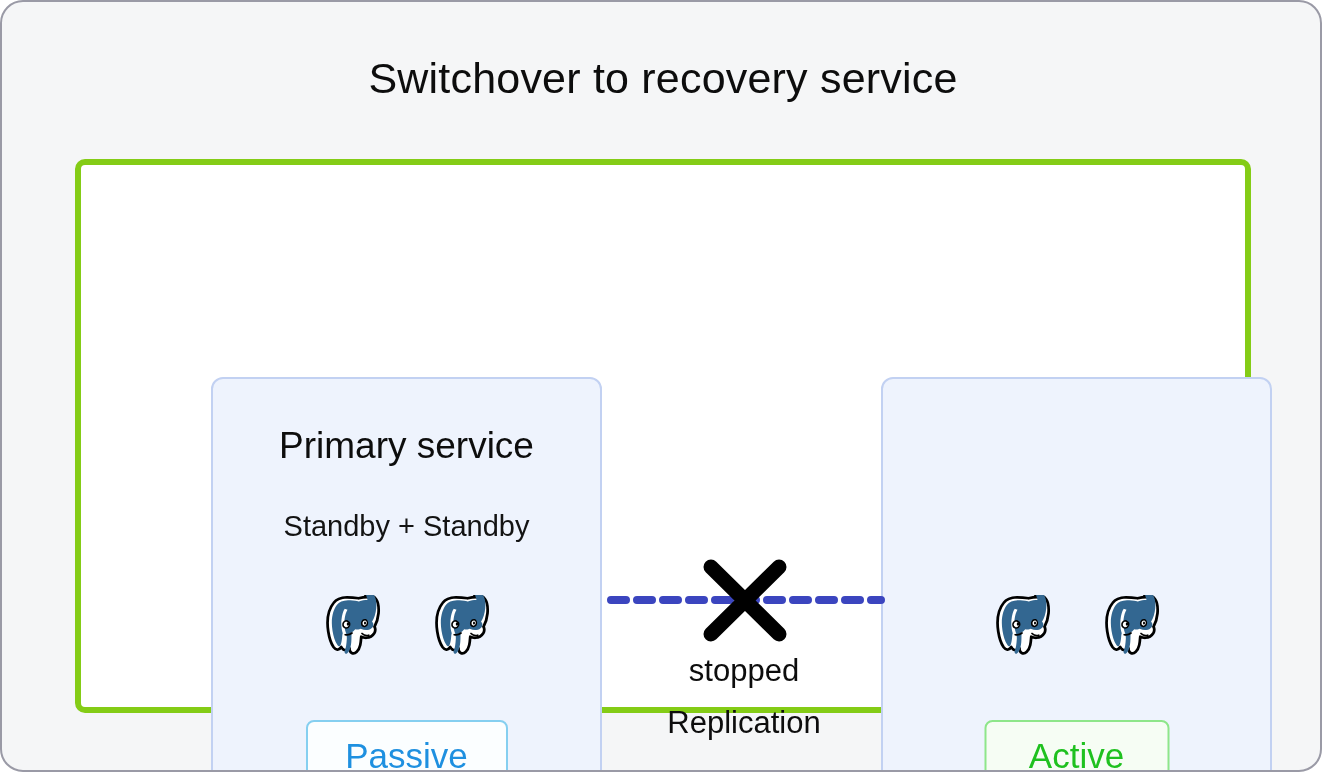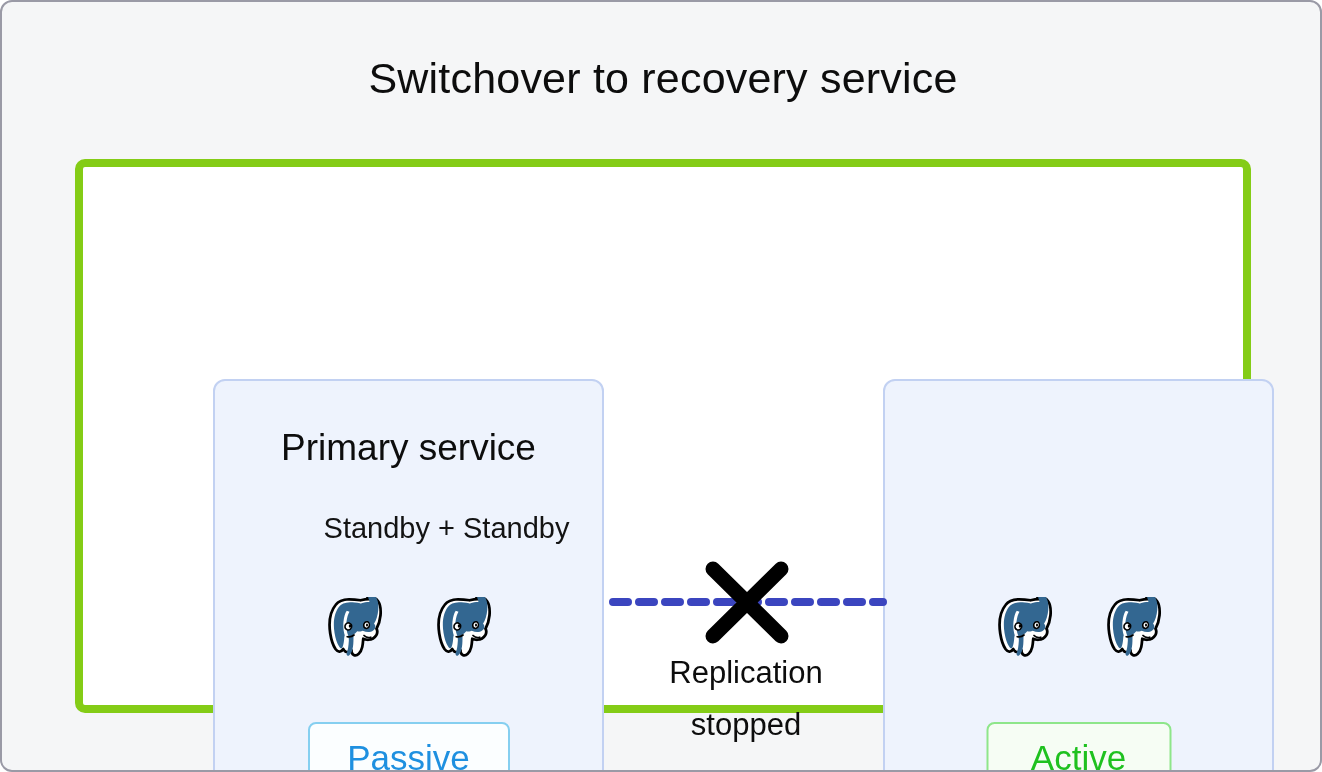--- a/index.html
+++ b/index.html
@@ -14,21 +14,21 @@
     overflow: hidden;
   }
 
   #page {
     position: relative;
     width: 1322px;
     height: 772px;
     box-sizing: border-box;
     background: #f5f6f7;
     border: 2px solid #9a9aa6;
-    border-radius: 12px;
+    border-radius: 23px;
     overflow: hidden;
   }
 
   #page-title {
     position: absolute;
     left: 0;
     top: 48px;
     width: 1322px;
     text-align: center;
     font-size: 43px;
@@ -40,21 +40,21 @@
   }
 
   #diagram-frame {
     position: absolute;
     left: 73px;
     top: 157px;
     width: 1176px;
     height: 554px;
     box-sizing: border-box;
     background: #ffffff;
-    border: 8px solid #84cc16;
+    border: 6px solid #84cc16;
     border-radius: 10px;
     padding-left: 26px;
   }
 
   .service-card {
     position: absolute;
     top: 212px;
     width: 391px;
     height: 445px;
     box-sizing: border-box;
@@ -82,21 +82,20 @@
     position: absolute;
     left: 0;
     top: 128px;
     width: 100%;
     text-align: center;
     font-size: 29px;
     font-weight: 400;
     color: #131313;
     line-height: 38px;
     white-space: nowrap;
-    margin-left: 38px;
   }
 
   .node-row {
     position: absolute;
     left: 0;
     top: 216px;
     width: 100%;
     display: flex;
     justify-content: center;
     align-items: center;
@@ -270,18 +269,18 @@
 
     <svg id="replication-link" viewBox="0 0 284 92">
       <line x1="9" y1="45" x2="279" y2="45" stroke="#3b45bf" stroke-width="8" stroke-linecap="round" stroke-dasharray="15 11"></line>
       <g stroke="#000000" stroke-width="15" stroke-linecap="round">
         <line x1="109" y1="12" x2="177" y2="79"></line>
         <line x1="177" y1="12" x2="109" y2="79"></line>
       </g>
     </svg>
 
     <div id="replication-label">
+      <span>stopped</span>
       <span>Replication</span>
-      <span>stopped</span>
     </div>
 
   </div>
 </div>
 
 </body></html>

